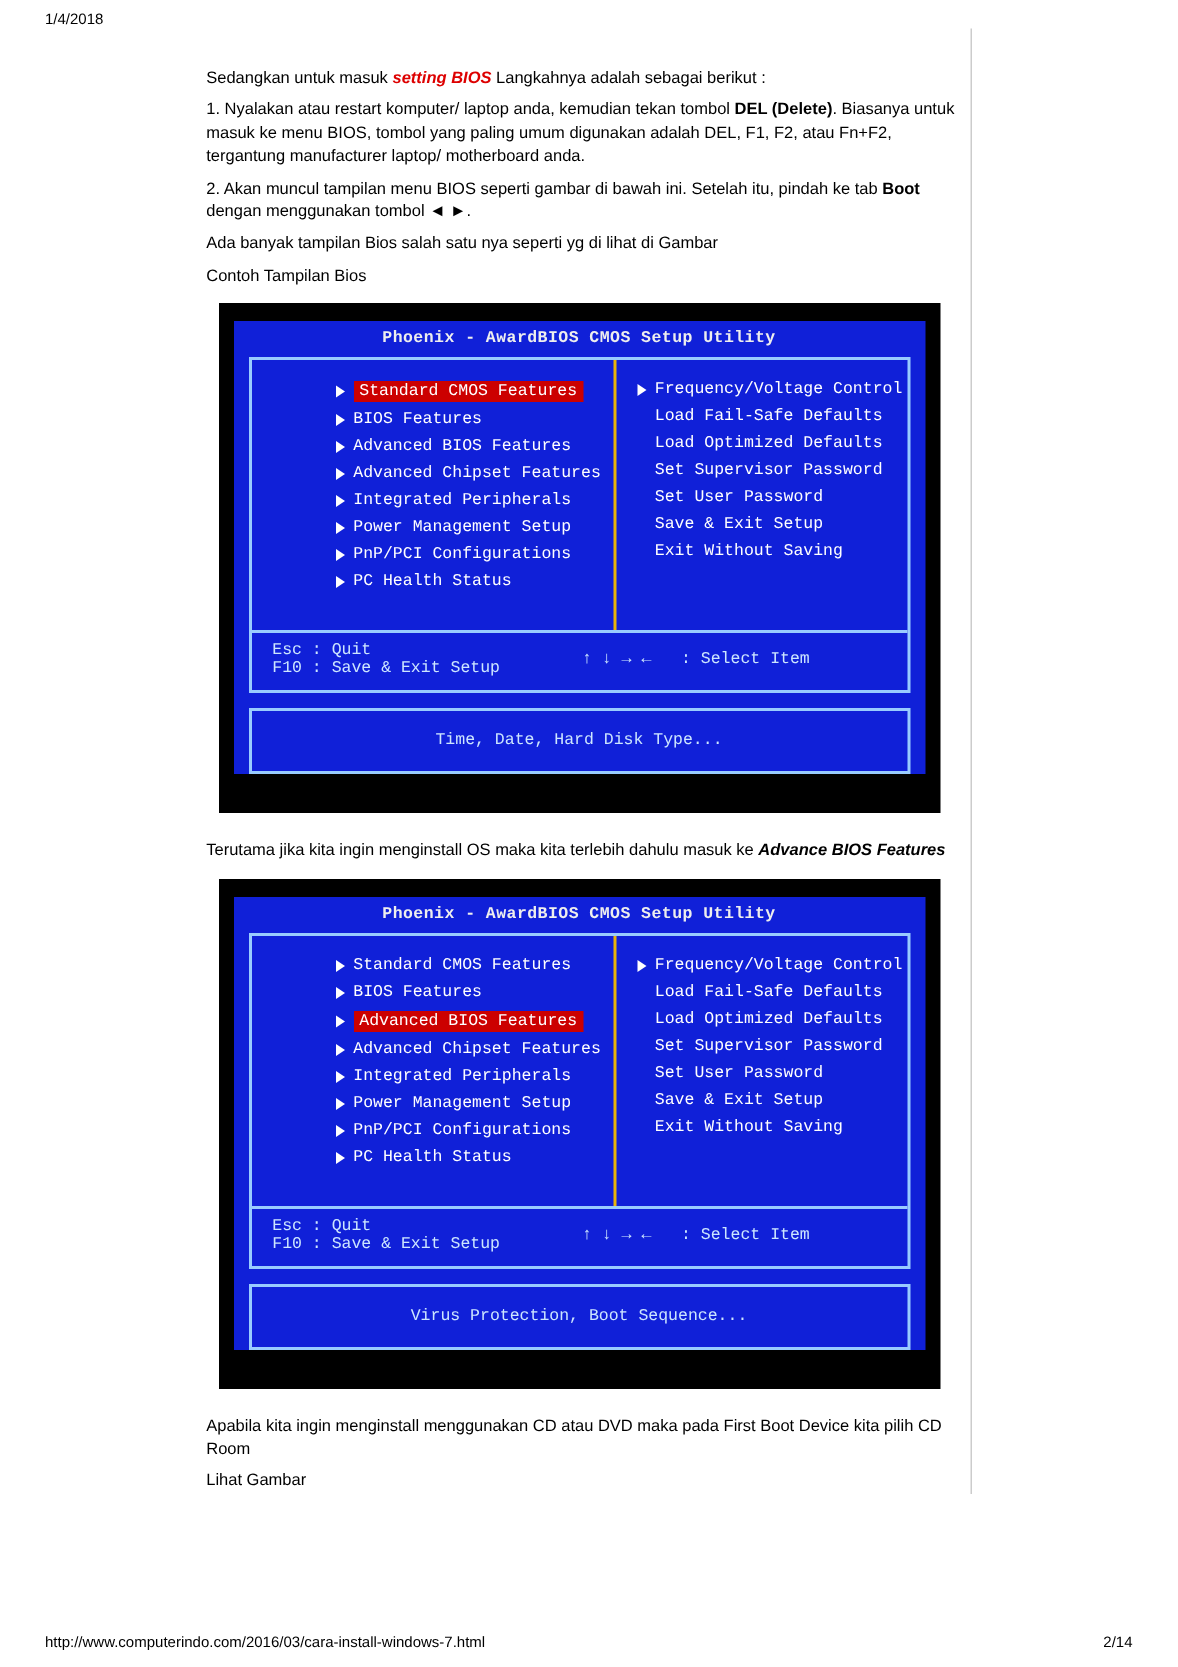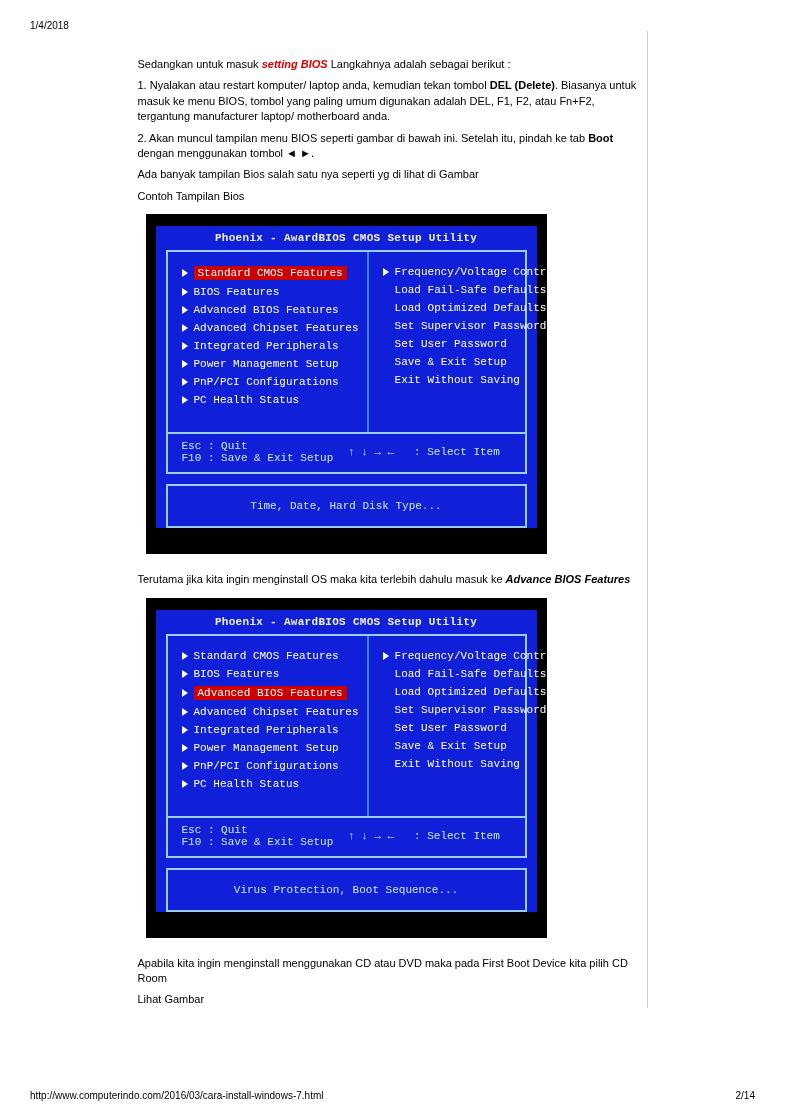--- a/index.html
+++ b/index.html
@@ -8,41 +8,41 @@
     font-size: 11px;
     color: #000;
     background: #fff;
     width: 785px;
     height: 1111px;
     position: relative;
   }
   .header-row {
     display: flex;
     justify-content: space-between;
-    padding: 20px 30px 0 30px;
+    padding: 8px 30px 0 30px;
     font-size: 10px;
     gap: 12px;
   }
   .article {
     margin: 0 auto;
     width: 510px;
     padding: 20px 0 0 0;
     font-size: 11px;
     border-right: 1px solid #ccc;
   }
   .article p { margin: 6px 0; line-height: 1.4; }
   .bold { font-weight: bold; }
   .red-bold { color: #d00; font-weight: bold; font-style: italic; }
   .red-bold2 { color: #000; font-weight: bold; font-style: italic; }
   
   .bios-shot {
     background: #000;
     padding: 12px 10px 16px 10px;
     margin: 10px 0 18px 8px;
-    width: 401px;
+    width: 481px;
   }
   .bios-inner {
     background: #1020d8;
     color: #fff;
     font-family: "Courier New", monospace;
     font-size: 11px;
     position: relative;
   }
   .bios-title {
     text-align: center;
@@ -56,21 +56,21 @@
     margin: 0 10px;
   }
   .bios-cols {
     display: flex;
     min-height: 180px;
   }
   .bios-col {
     flex: 1;
     padding: 8px 8px 8px 14px;
   }
-  .bios-col.left { border-right: 2px solid #3b82f6; }
+  .bios-col.left { border-right: 2px solid #eab308; margin-left: 42px; }
   .bios-row {
     display: flex;
     align-items: center;
     margin: 6px 0;
     white-space: nowrap;
   }
   .tri {
     display: inline-block;
     width: 0; height: 0;
     border-top: 4px solid transparent;

